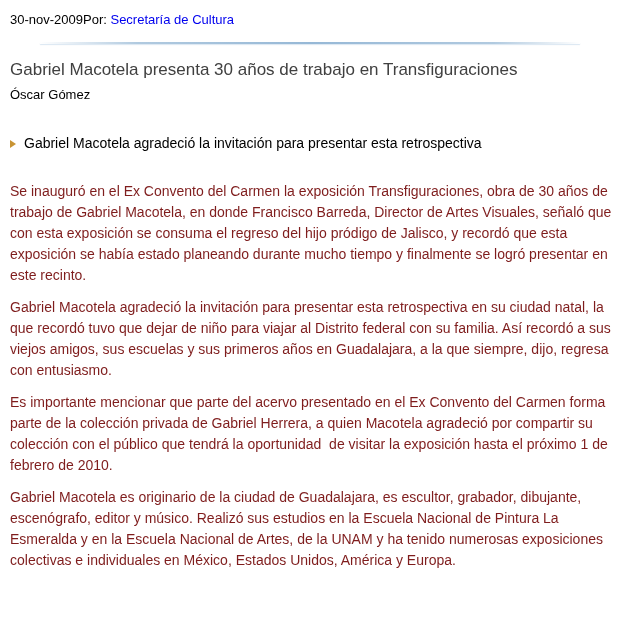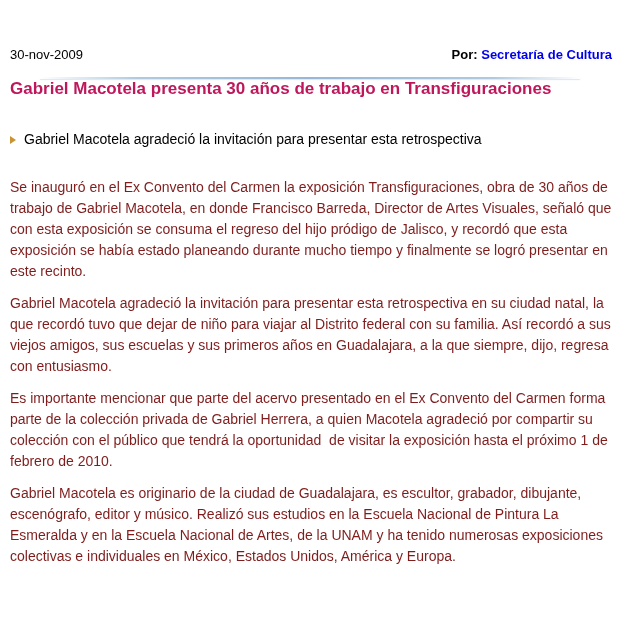--- a/index.html
+++ b/index.html
@@ -12,51 +12,50 @@
     overflow: hidden;
   }
   .page {
     width: 630px;
     height: 642px;
     padding: 12px 18px 0 10px;
   }
   
   .header-row {
     display: flex;
-    justify-content: space-between;
     align-items: baseline;
     font-size: 13px;
     line-height: 16px;
-    margin-top: 35px;
   }
   .date { color: #000000; }
-  .byline { color: #000000; font-weight: bold; }
+  .byline { color: #000000; }
   .byline a {
     color: #0000EE;
     text-decoration: none;
     cursor: pointer;
   }
   
   .divider {
     margin: 14px auto 0 30px;
     width: 540px;
     height: 2px;
     background: linear-gradient(to right,
       rgba(168,196,220,0) 0%,
       rgba(168,196,220,0.9) 18%,
       rgba(150,184,214,1) 50%,
       rgba(168,196,220,0.9) 84%,
       rgba(168,196,220,0) 100%);
     box-shadow: 0 1px 1px rgba(190,212,232,0.55);
   }
   .title {
+    margin-top: 16px;
     font-size: 17px;
     line-height: 20px;
-    font-weight: bold;
-    color: #be185d;
+    font-weight: normal;
+    color: #404040;
   }
   .author {
     margin-top: 7px;
     font-size: 13px;
     line-height: 16px;
     color: #000000;
   }
   .summary {
     margin-top: 30px;
     display: flex;
@@ -96,20 +95,21 @@
     <span class="date">30-nov-2009</span>
     <span class="byline">
       <span>Por: </span><a href="#">Secretaría de Cultura</a>
     </span>
   </div>
 
   <div class="divider"></div>
 
   <h1 class="title">Gabriel Macotela presenta 30 años de trabajo en Transfiguraciones</h1>
 
+  <div class="author">Óscar Gómez</div>
 
   <div class="summary">
     <span class="arrow-bullet"></span>
     <span>Gabriel Macotela agradeció la invitación para presentar esta retrospectiva</span>
   </div>
 
   <div class="body-text">
     <p>Se inauguró en el Ex Convento del Carmen la exposición Transfiguraciones, obra de 30 años de trabajo de Gabriel Macotela, en donde Francisco Barreda, Director de Artes Visuales, señaló que con esta exposición se consuma el regreso del hijo pródigo de Jalisco, y recordó que esta exposición se había estado planeando durante mucho tiempo y finalmente se logró presentar en este recinto.</p>
     <p>Gabriel Macotela agradeció la invitación para presentar esta retrospectiva en su ciudad natal, la que recordó tuvo que dejar de niño para viajar al Distrito federal con su familia. Así recordó a sus viejos amigos, sus escuelas y sus primeros años en Guadalajara, a la que siempre, dijo, regresa con entusiasmo.</p>
     <p>Es importante mencionar que parte del acervo presentado en el Ex Convento del Carmen forma parte de la colección privada de Gabriel Herrera, a quien Macotela agradeció por compartir su colección con el público que tendrá la oportunidad  de visitar la exposición hasta el próximo 1 de febrero de 2010.</p>

